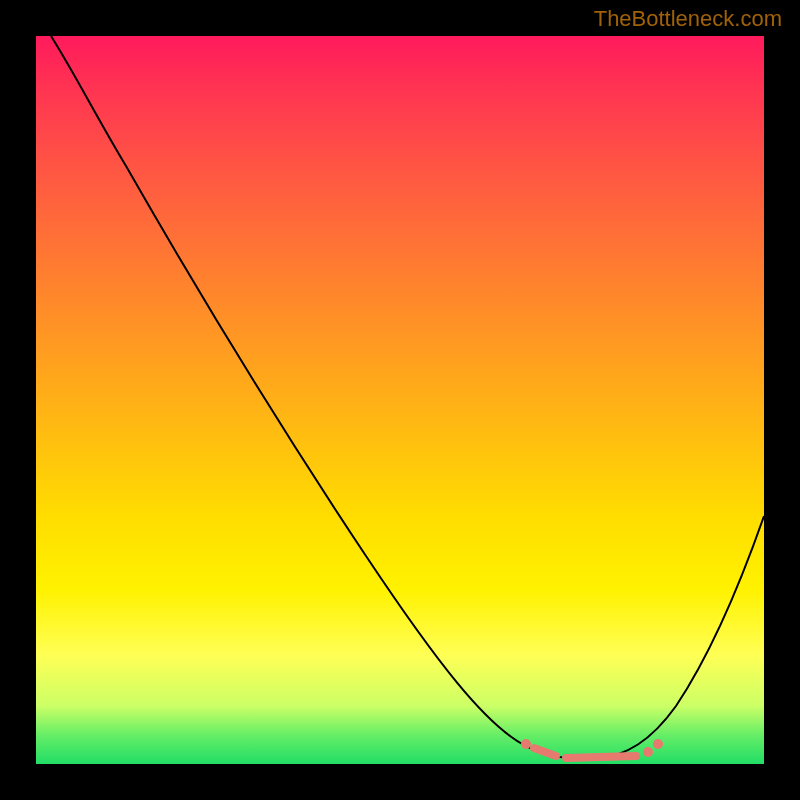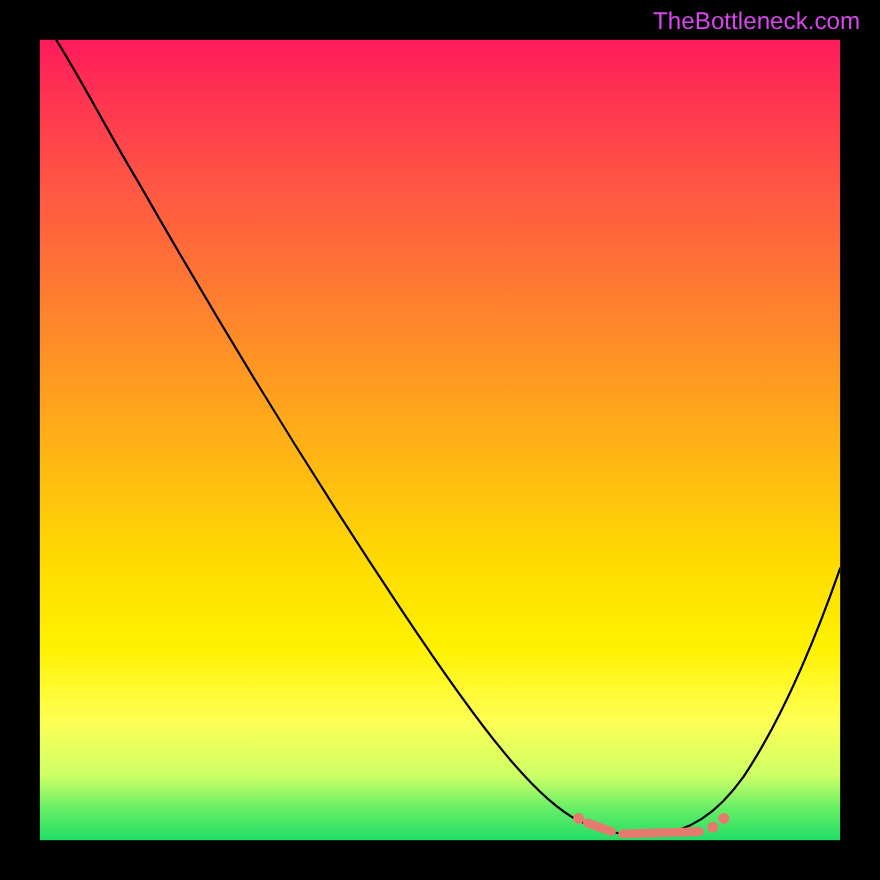--- a/index.html
+++ b/index.html
@@ -8,21 +8,21 @@
     width: 800px;
     height: 800px;
     background: #000;
     font-family: Arial, sans-serif;
     position: relative;
   }
   .watermark {
     position: absolute;
     top: 6px;
     right: 18px;
-    color: #d946ef;
+    color: #a16207;
     font-size: 22px;
     font-weight: 500;
     z-index: 10;
   }
   .plot-area {
     position: absolute;
     left: 36px;
     top: 36px;
     width: 728px;
     height: 728px;

